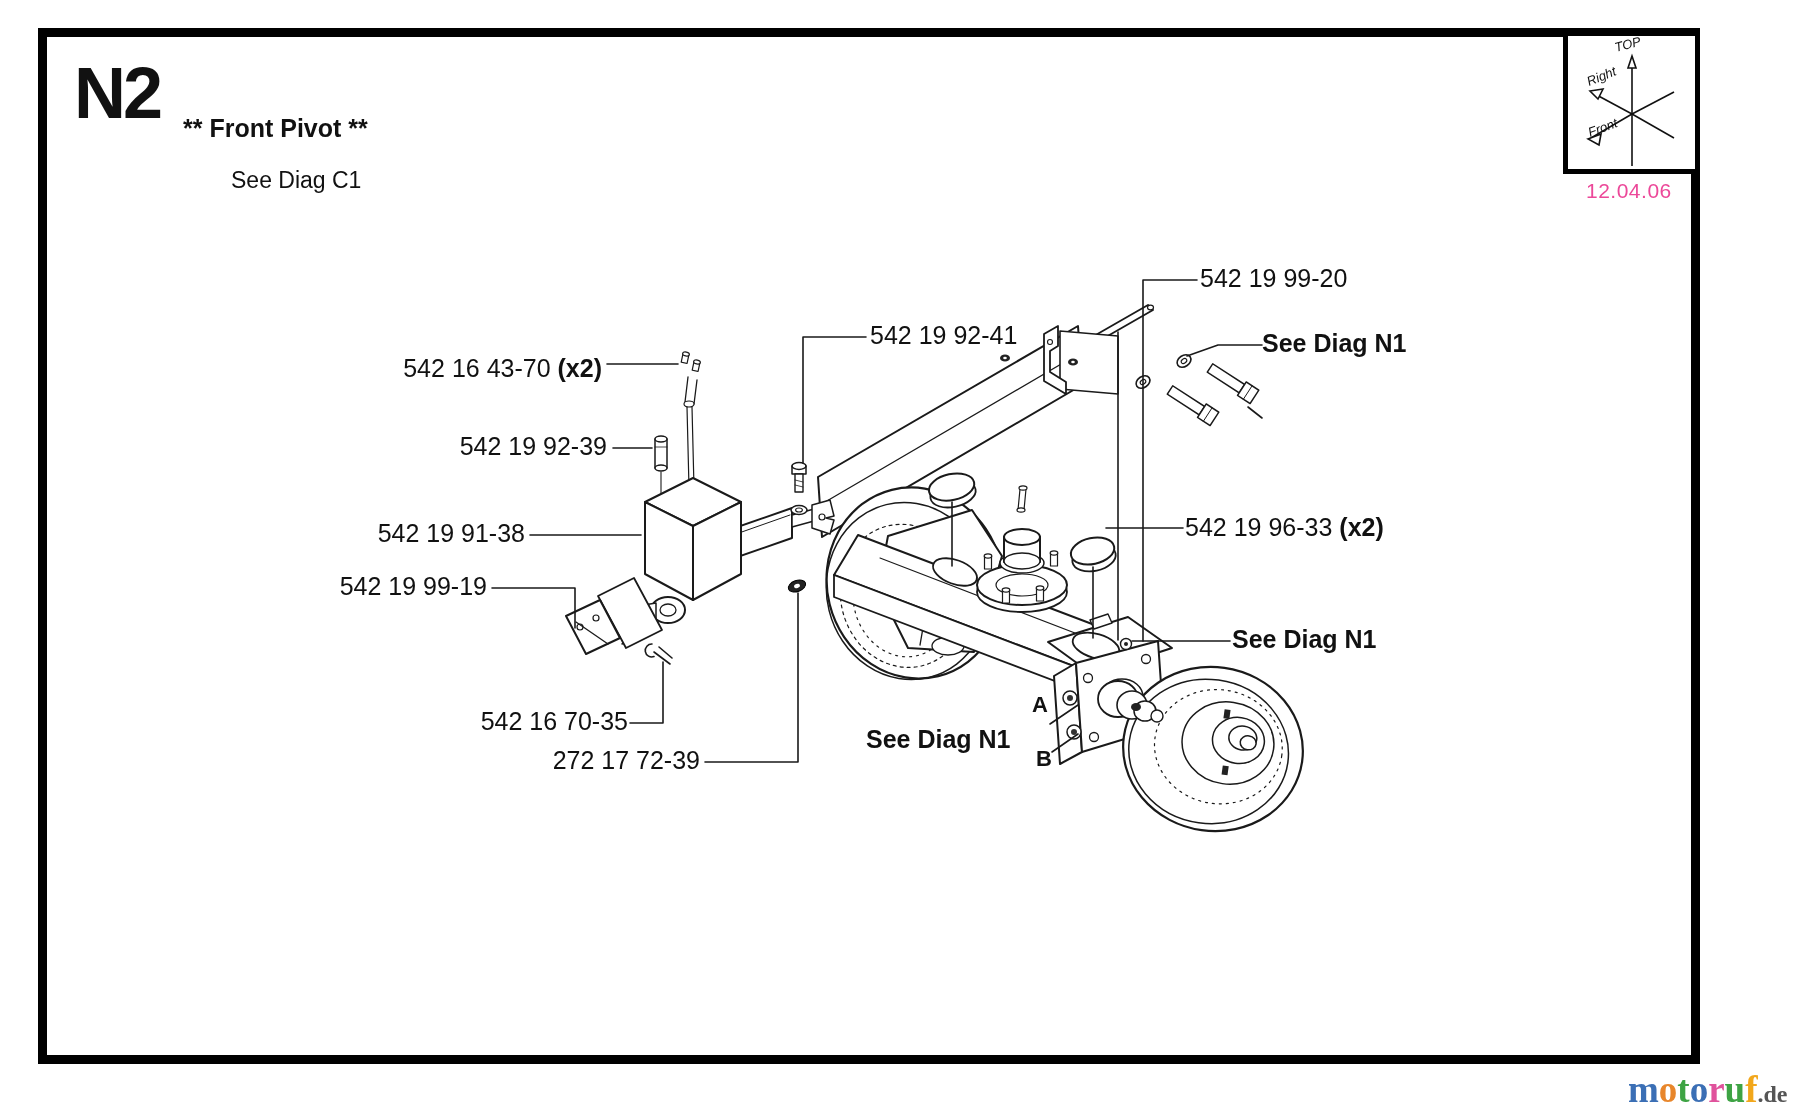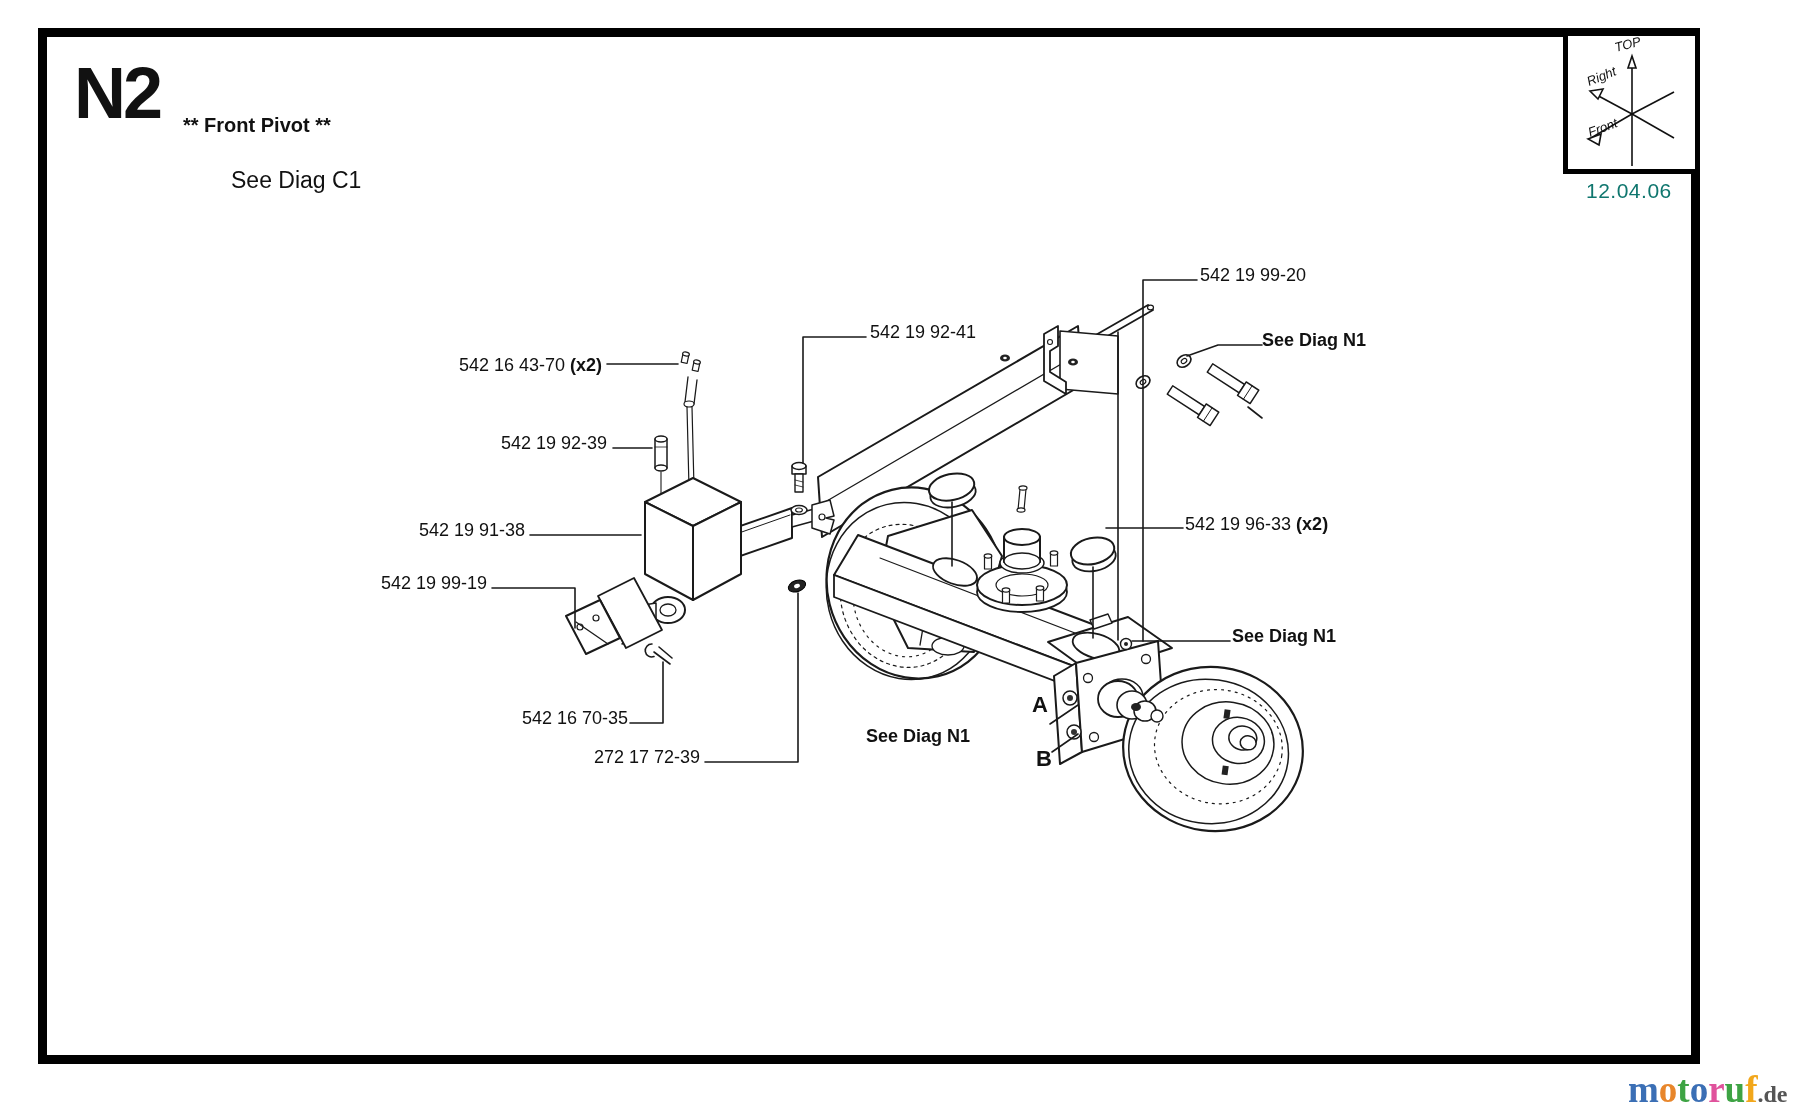--- a/index.html
+++ b/index.html
@@ -3,29 +3,29 @@
 <meta charset="utf-8">
 <style>
   html,body{margin:0;padding:0;background:#fff;}
   #page{position:relative;width:1800px;height:1114px;background:#fff;overflow:hidden;
         font-family:"Liberation Sans",sans-serif;color:#111;}
   #frame{position:absolute;left:38px;top:28px;width:1662px;height:1036px;
          border:9px solid #000;box-sizing:border-box;z-index:0;}
   #cubebox{position:absolute;left:1563px;top:31px;width:137px;height:143px;
            border:5px solid #000;box-sizing:border-box;background:#fff;z-index:2;}
   #drawing{position:absolute;left:0;top:0;z-index:1;}
-  .plabel{position:absolute;font-size:18px;line-height:1;white-space:nowrap;z-index:2;}
+  .plabel{position:absolute;font-size:25px;line-height:1;white-space:nowrap;z-index:2;}
   .plabel .b, .bold{font-weight:bold;}
   .ralign{text-align:right;margin-top:6px;}
   #code-n2{position:absolute;left:74px;top:52px;font-size:72px;font-weight:bold;
            letter-spacing:-3px;z-index:2;}
   #title-1{position:absolute;left:183px;top:76px;font-size:31px;font-weight:bold;z-index:2;}
-  #title-2{position:absolute;left:183px;top:114px;font-size:20px;font-weight:bold;z-index:2;}
+  #title-2{position:absolute;left:183px;top:114px;font-size:25px;font-weight:bold;z-index:2;}
   #title-ref{position:absolute;left:231px;top:167px;font-size:23px;font-weight:normal;z-index:2;}
-  #date{position:absolute;left:1586px;top:179px;font-size:21px;color:#0f766e;
+  #date{position:absolute;left:1586px;top:179px;font-size:21px;color:#ec4899;
         letter-spacing:.5px;z-index:2;}
   #watermark{position:absolute;left:1628px;top:1068px;z-index:2;
              font-family:"Liberation Serif",serif;font-weight:bold;font-size:37px;cursor:pointer;}
   #watermark .suffix{font-size:24px;}
   .ab{position:absolute;font-size:22px;font-weight:bold;z-index:2;}
   svg text{font-family:"Liberation Sans",sans-serif;}
 </style>
 </head>
 <body>
 

